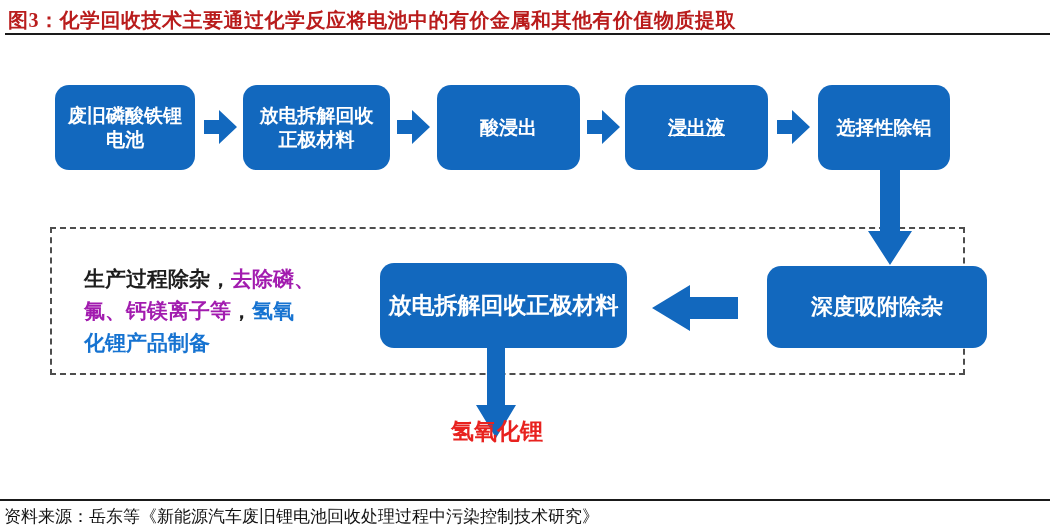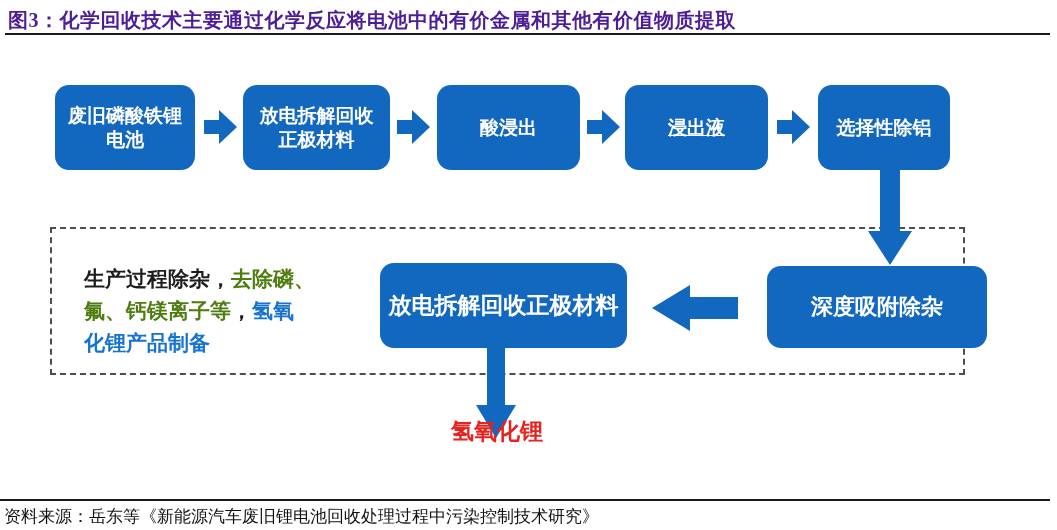--- a/index.html
+++ b/index.html
@@ -14,21 +14,21 @@
 
   
   .fig-title {
     position: absolute;
     left: 8px; top: 7px;
     width: 1040px;
     font-family: "Liberation Serif", "DejaVu Serif", serif;
     font-weight: bold;
     font-size: 20px;
     letter-spacing: 0.5px;
-    color: #4c1d95;
+    color: #b91c1c;
     white-space: nowrap;
   }
   .title-rule {
     position: absolute;
     left: 5px; top: 33px;
     width: 1045px; height: 2px;
     background: #1a1a1a;
   }
 
   
@@ -81,21 +81,21 @@
   .annotation {
     position: absolute;
     left: 84px; top: 263px;
     width: 290px;
     font-size: 21px;
     font-weight: bold;
     line-height: 32px;
     color: #1d1d1d;
     z-index: 3;
   }
-  .seg-red  { color: #4d7c0f; }
+  .seg-red  { color: #a21caf; }
   .seg-blue { color: #1673d1; }
 
   
   .output-label {
     position: absolute;
     left: 427px; top: 416px;
     width: 140px;
     text-align: center;
     font-size: 23px;
     font-weight: bold;

